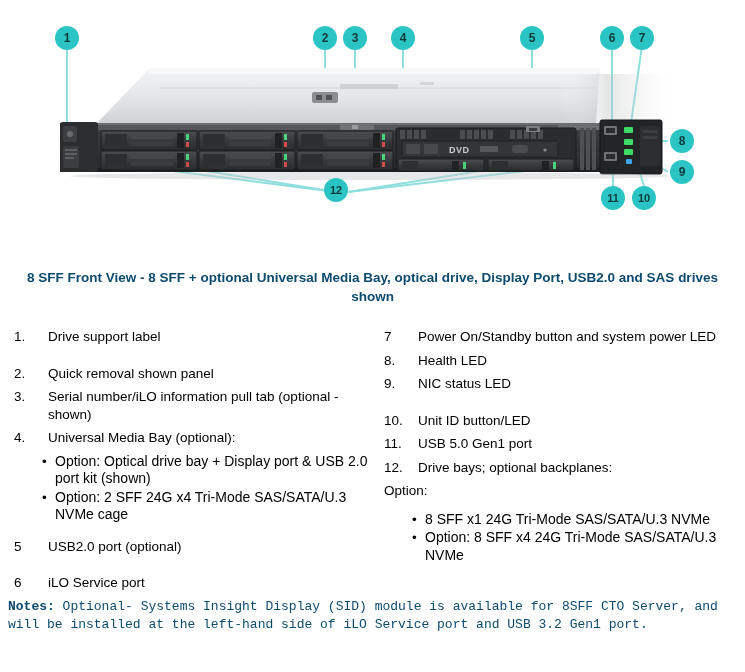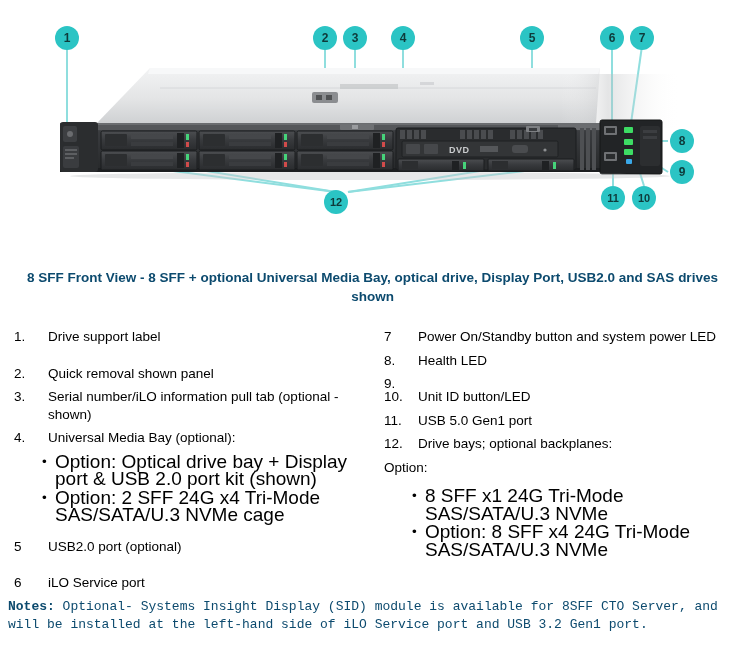--- a/index.html
+++ b/index.html
@@ -94,21 +94,21 @@
   }
   .item .txt { display: block; }
 
   ul.sub {
     list-style: none;
     margin: 0;
     padding: 0 0 0 34px;
   }
   ul.sub li {
     position: relative;
-    font-size: 19px;
+    font-size: 14px;
     line-height: 17.5px;
     padding-left: 13px;
     margin: 0 0 1px 0;
   }
   ul.sub li:before {
     content: "\2022";
     position: absolute;
     left: 0;
     top: 0;
     font-size: 13.5px;
@@ -353,21 +353,21 @@
       <div class="callout" style="left: 313px; top: 26px;">2</div>
       <div class="callout" style="left: 343px; top: 26px;">3</div>
       <div class="callout" style="left: 391px; top: 26px;">4</div>
       <div class="callout" style="left: 520px; top: 26px;">5</div>
       <div class="callout" style="left: 600px; top: 26px;">6</div>
       <div class="callout" style="left: 630px; top: 26px;">7</div>
       <div class="callout" style="left: 670px; top: 129px;">8</div>
       <div class="callout" style="left: 670px; top: 160px;">9</div>
       <div class="callout small-num" style="left: 632px; top: 186px;">10</div>
       <div class="callout small-num" style="left: 601px; top: 186px;">11</div>
-      <div class="callout small-num" style="left: 324px; top: 190px;">12</div>
+      <div class="callout small-num" style="left: 324px; top: 178px;">12</div>
     </div>
 </div>
 
 <div id="caption">8 SFF Front View - 8 SFF + optional Universal Media Bay, optical drive, Display Port, USB2.0 and SAS drives shown</div>
 
 <div id="list-columns">
   <div class="col" id="col-left">
       <div class="item">
         <span class="num">1.</span>
         <span class="txt">Drive support label</span>
@@ -404,20 +404,21 @@
       <div class="item">
         <span class="num">7</span>
         <span class="txt">Power On/Standby button and system power LED</span>
       </div>
       <div class="item">
         <span class="num">8.</span>
         <span class="txt">Health LED</span>
       </div>
       <div class="item">
         <span class="num">9.</span>
+        <span class="txt">NIC status LED</span>
       </div>
       <div class="gap-m"></div>
       <div class="item">
         <span class="num">10.</span>
         <span class="txt">Unit ID button/LED</span>
       </div>
       <div class="item">
         <span class="num">11.</span>
         <span class="txt">USB 5.0 Gen1 port</span>
       </div>

